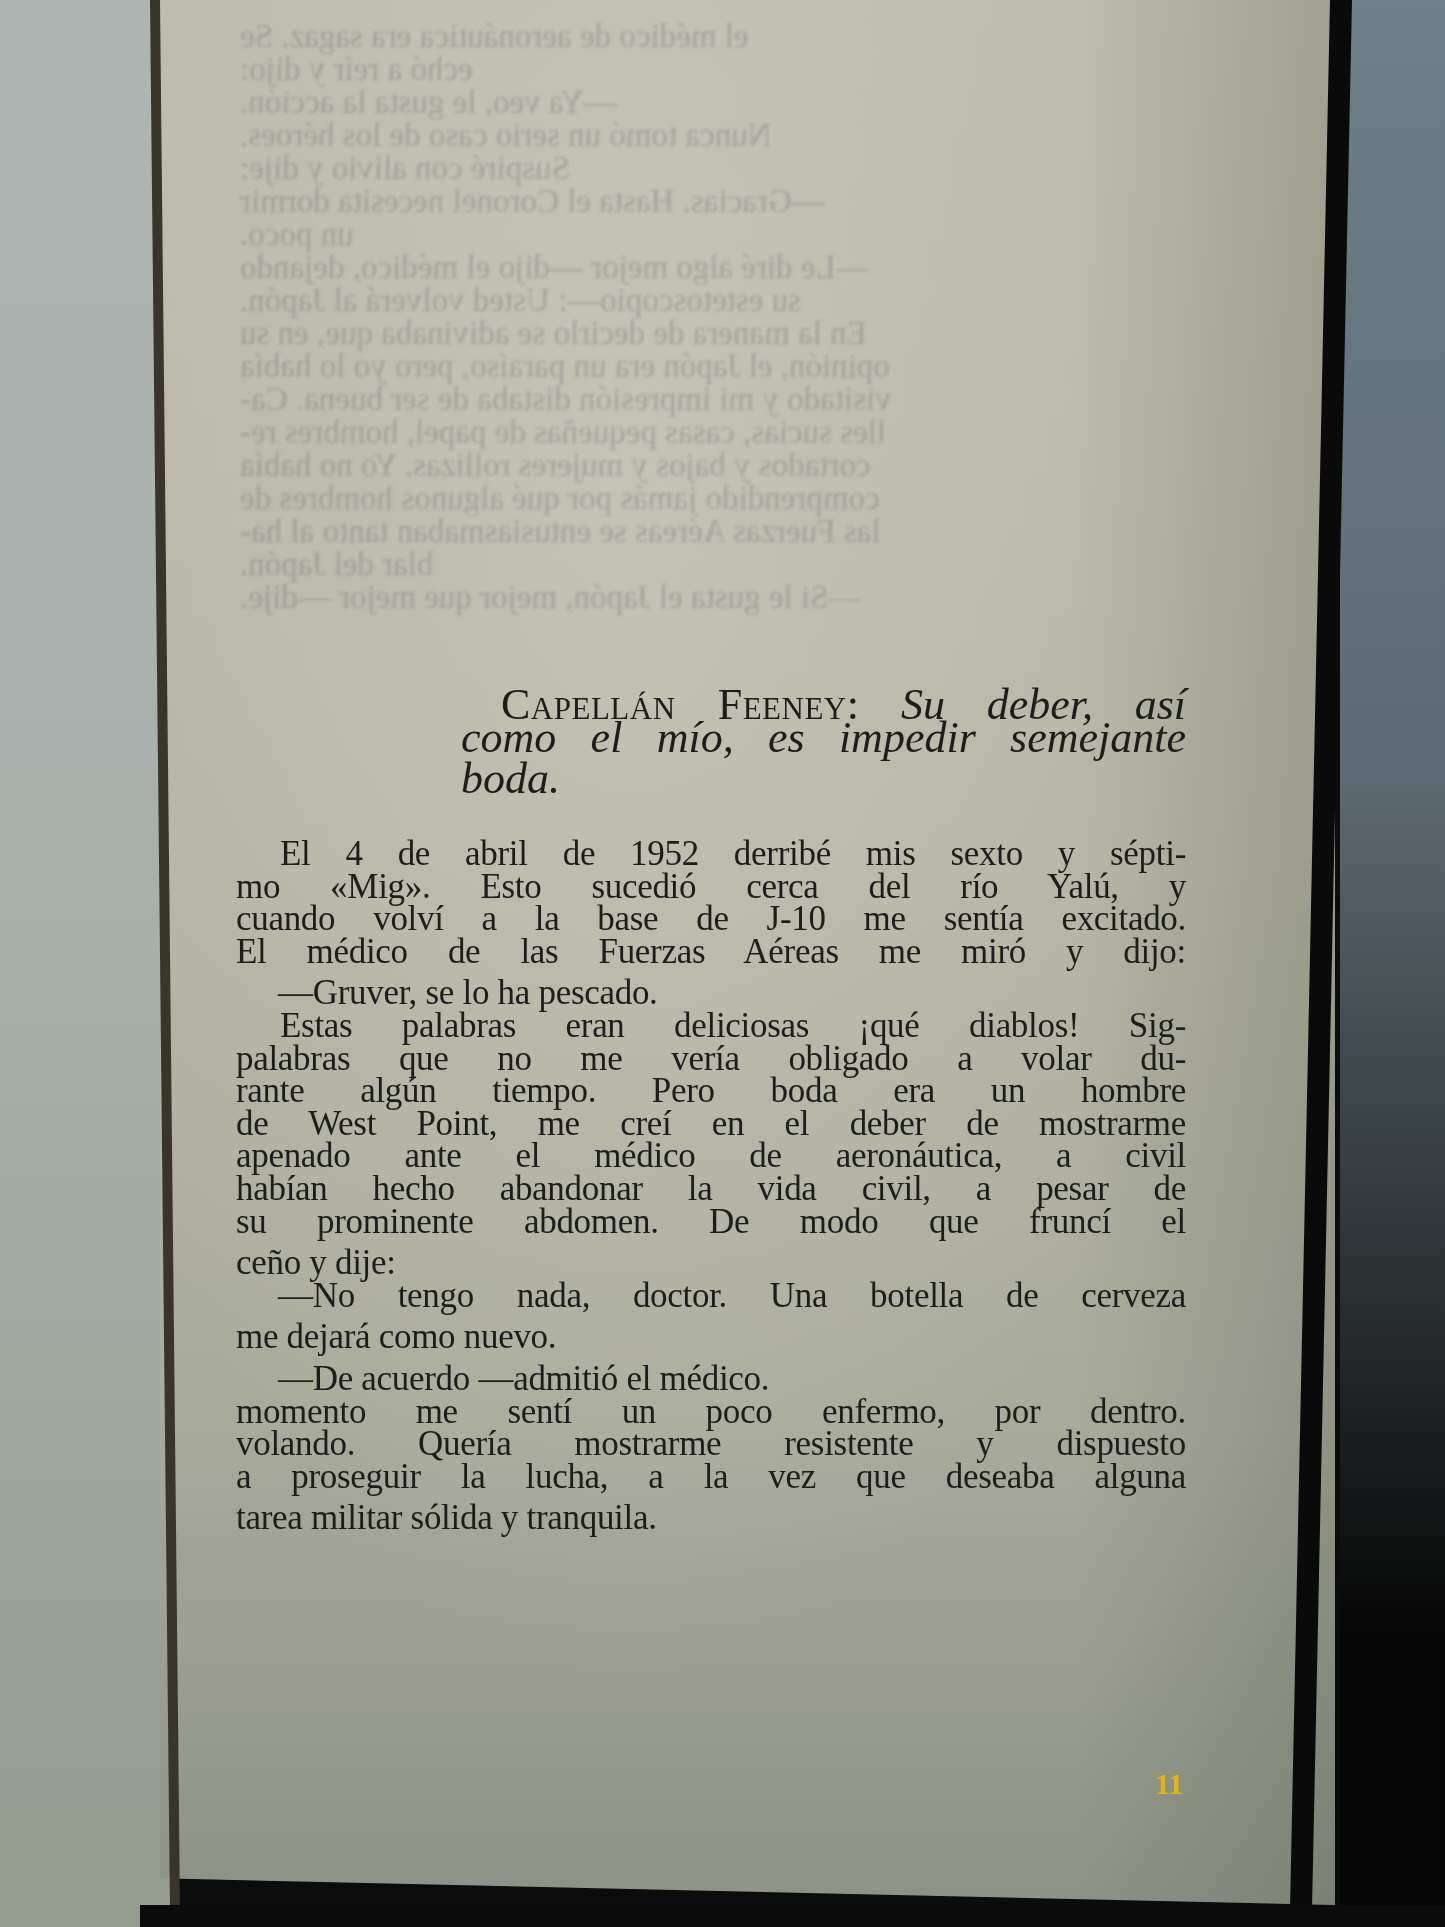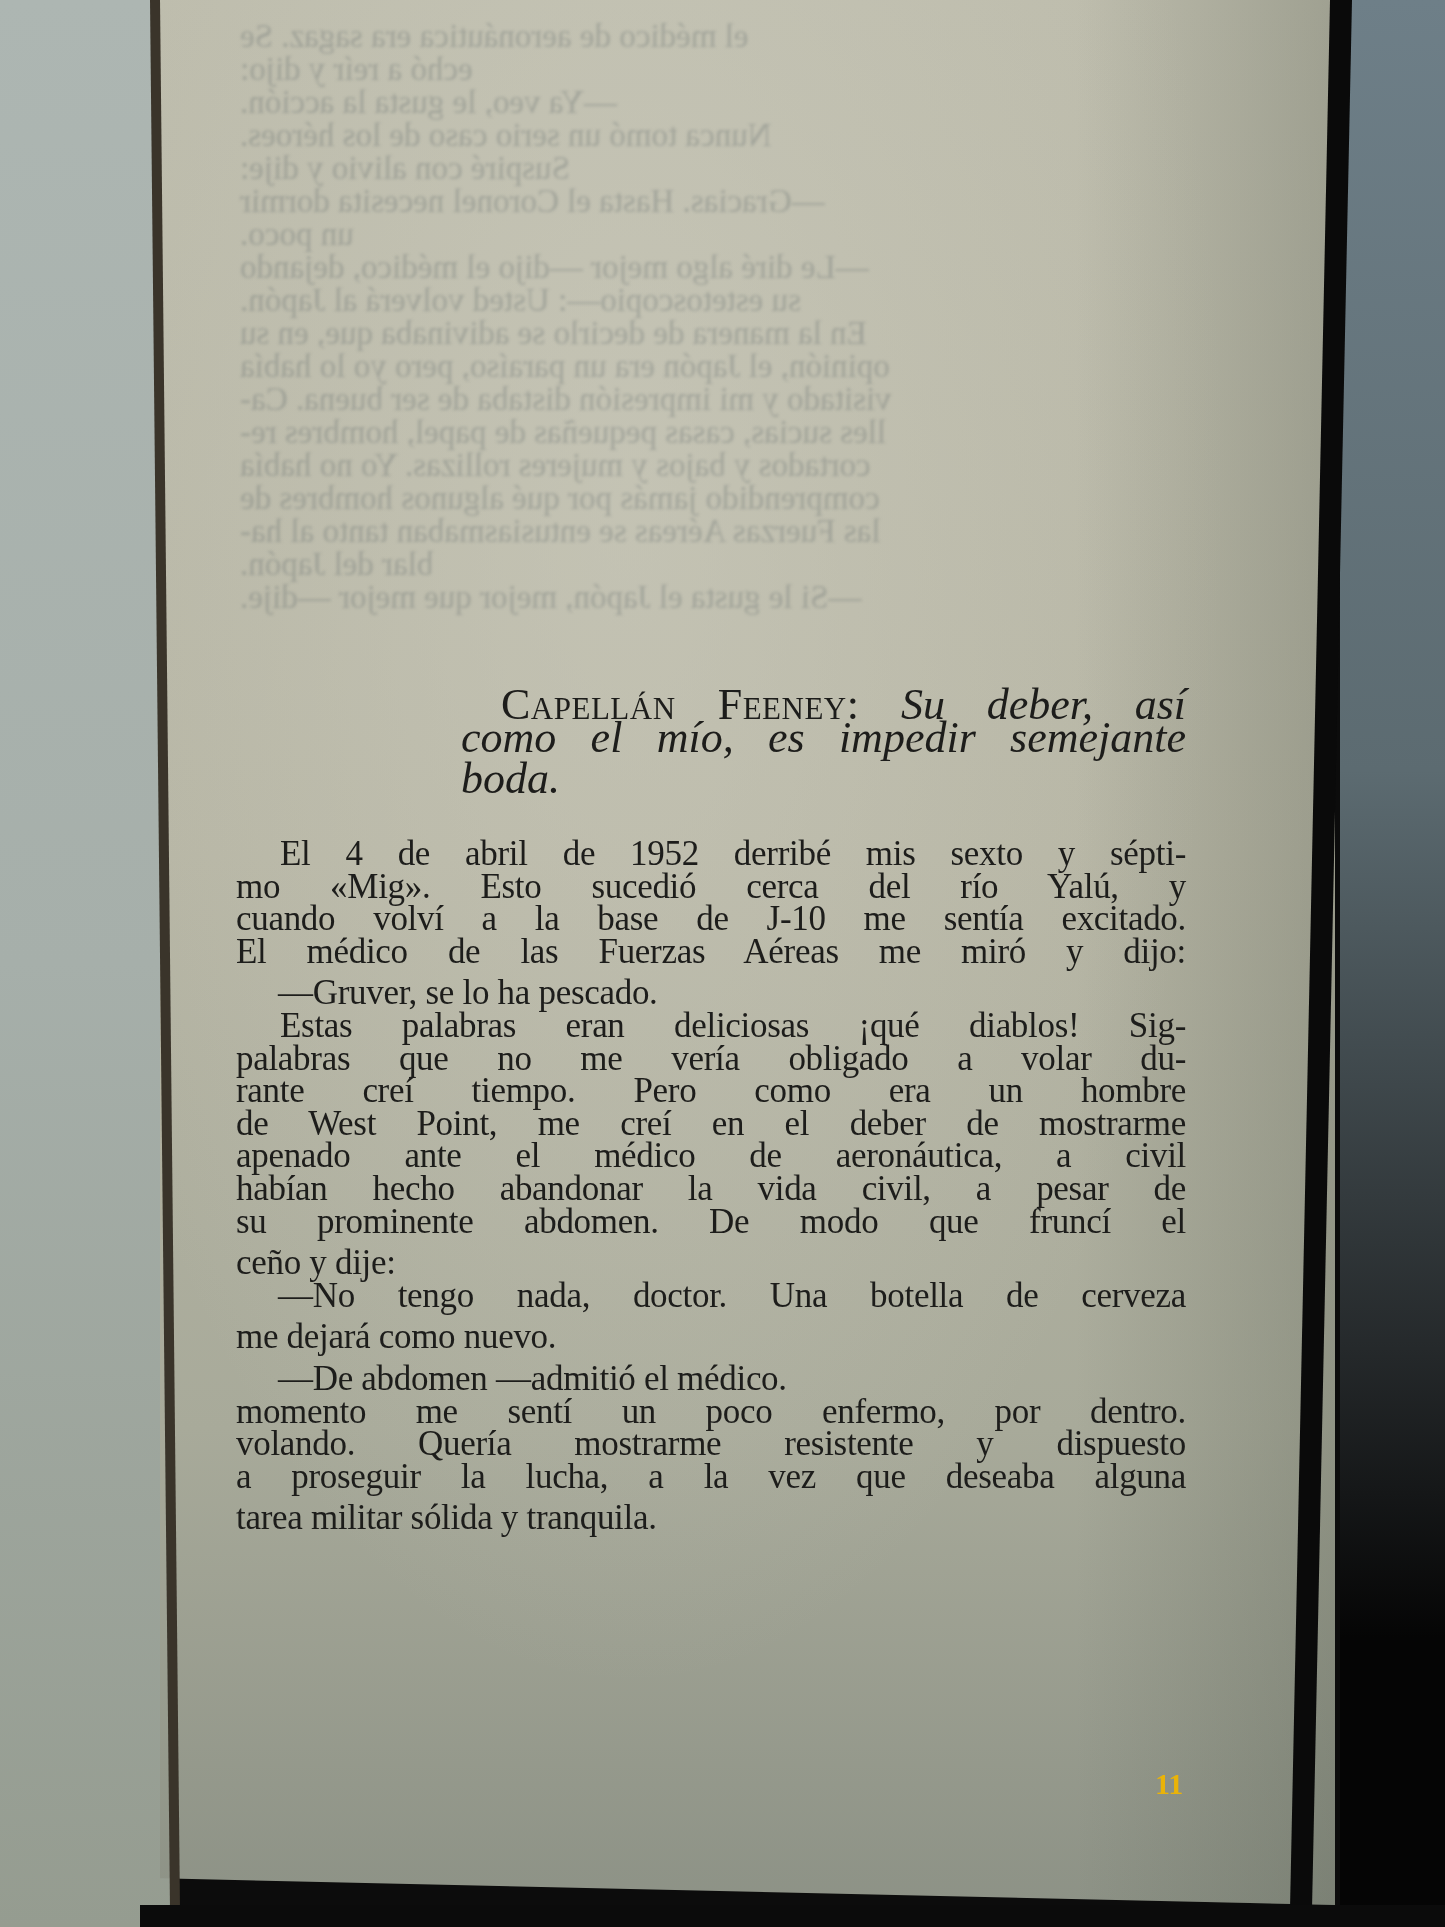--- a/index.html
+++ b/index.html
@@ -176,29 +176,29 @@
   </div>
 
   <div class="body-text">
     <span class="line indent">El 4 de abril de 1952 derribé mis sexto y sépti-</span>
     <span class="line">mo «Mig». Esto sucedió cerca del río Yalú, y</span>
     <span class="line">cuando volví a la base de J-10 me sentía excitado.</span>
     <span class="line">El médico de las Fuerzas Aéreas me miró y dijo:</span>
     <span class="line last indent-dash">—Gruver, se lo ha pescado.</span>
     <span class="line indent">Estas palabras eran deliciosas ¡qué diablos! Sig-</span>
     <span class="line">palabras que no me vería obligado a volar du-</span>
-    <span class="line">rante creí tiempo. Pero como era un hombre</span>
+    <span class="line">rante algún tiempo. Pero boda era un hombre</span>
     <span class="line">de West Point, me creí en el deber de mostrarme</span>
     <span class="line">apenado ante el médico de aeronáutica, a civil</span>
     <span class="line">habían hecho abandonar la vida civil, a pesar de</span>
     <span class="line">su prominente abdomen. De modo que fruncí el</span>
     <span class="line last">ceño y dije:</span>
     <span class="line indent-dash">—No tengo nada, doctor. Una botella de cerveza</span>
     <span class="line last">me dejará como nuevo.</span>
-    <span class="line last indent-dash">—De abdomen —admitió el médico.</span>
+    <span class="line last indent-dash">—De acuerdo —admitió el médico.</span>
     <span class="line">momento me sentí un poco enfermo, por dentro.</span>
     <span class="line">volando. Quería mostrarme resistente y dispuesto</span>
     <span class="line">a proseguir la lucha, a la vez que deseaba alguna</span>
     <span class="line last">tarea militar sólida y tranquila.</span>
   </div>
 </div>
 
 <div class="page-number">11</div>
 
 <div class="bottom-strip"></div>

